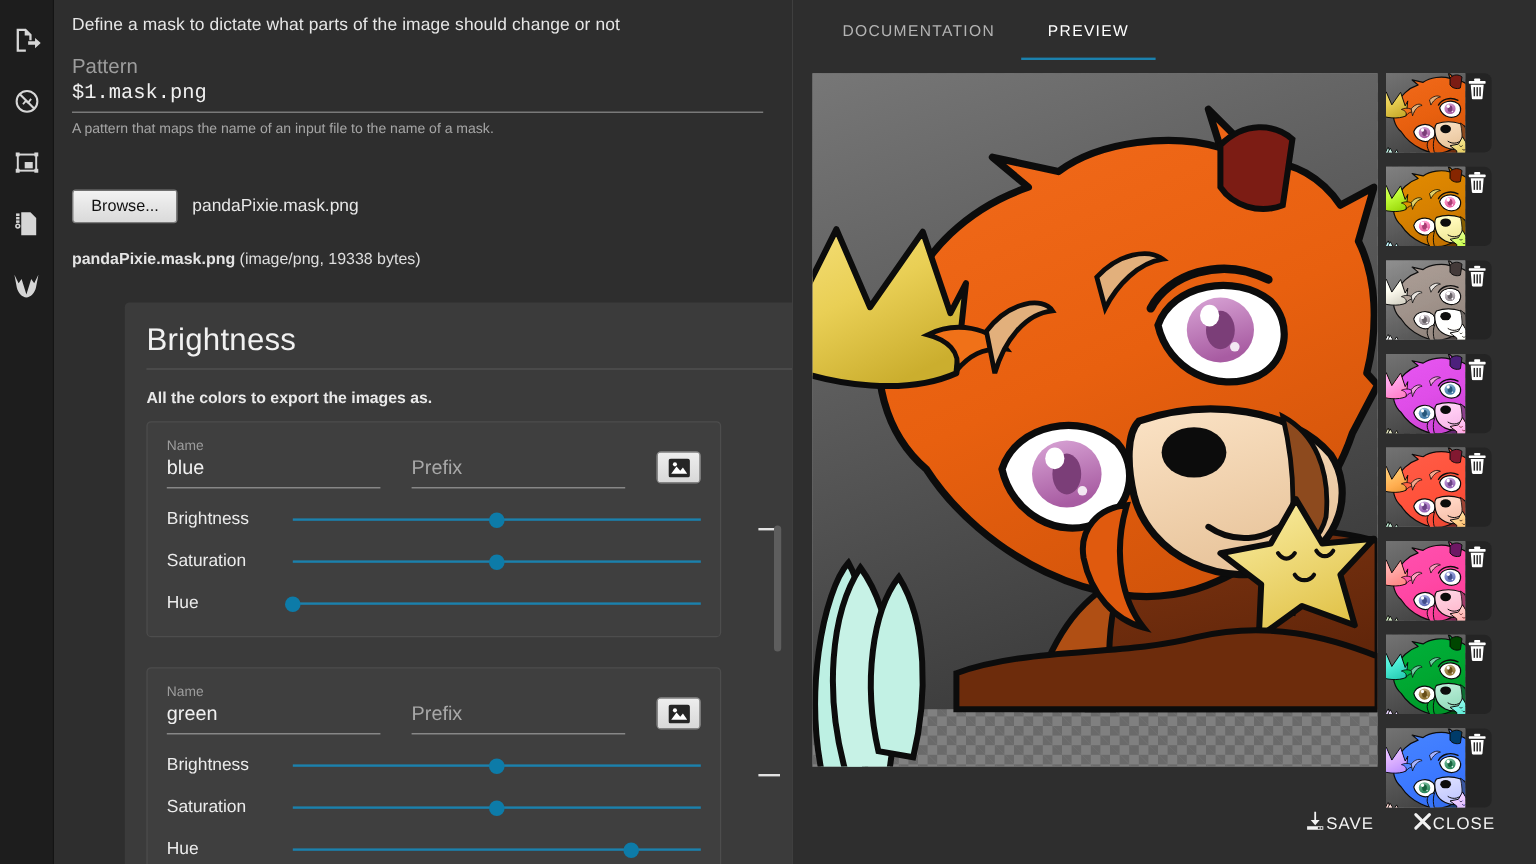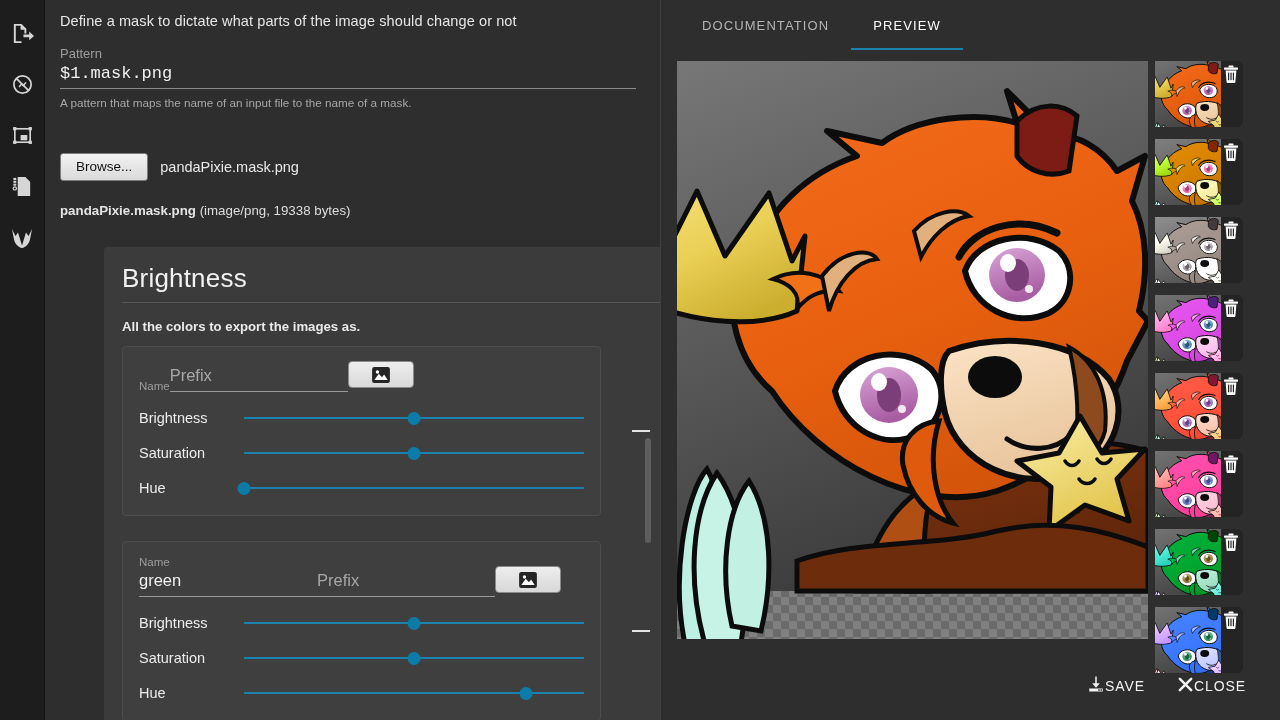--- a/index.html
+++ b/index.html
@@ -43,21 +43,21 @@
     padding: 0 0 0 0;
   }
   .pad { padding-left: 15px; padding-right: 22px; }
 
   .section-title {
     font-size: 14.5px; color: #e6e6e6;
     padding-top: 13px; letter-spacing: .1px;
   }
 
   .field-label {
-    font-size: 13px; color: #9d9d9d;
+    font-size: 17px; color: #9d9d9d;
     margin-top: 17px;
   }
   .text-input {
     margin-top: 3px;
     font-size: 17px; color: #f0f0f0;
     border-bottom: 1px solid #8c8c8c;
     padding-bottom: 5px;
     width: 576px;
     background: transparent;
     outline: none;
@@ -103,21 +103,21 @@
 
   .color-entry {
     position: relative;
     margin-top: 12px;
     background: #3f3f3f;
     border: 1px solid #4d4d4d;
     border-radius: 4px;
     width: 479px;
     padding: 14px 16px 18px 16px;
   }
-  .entry-row { display: flex; align-items: flex-end; }
+  .entry-row { display: flex; align-items: flex-end; gap: 26px; }
   .entry-field { }
   .entry-field .field-label { margin-top: 0; font-size: 11.5px; }
   .entry-input {
     width: 178px;
     border-bottom: 1px solid #9a9a9a;
     font-size: 16.5px;
     color: #f0f0f0;
     padding-bottom: 6px;
     margin-top: 3px;
     white-space: nowrap;
@@ -346,20 +346,21 @@
       </div>
 
       <div class="mod-card">
         <div class="mod-heading">Brightness</div>
         <div class="mod-sub">All the colors to export the images as.</div>
 
         <div class="color-entry">
           <div class="entry-row">
             <div class="entry-field">
               <div class="field-label">Name</div>
+              <div class="entry-input">blue</div>
             </div>
             <div class="entry-field">
               <div class="entry-input placeholder">Prefix</div>
             </div>
             <div class="img-btn">
               <svg width="18" height="16" viewBox="0 0 20 18">
                 <rect x="0" y="0" width="20" height="18" rx="2.5" fill="#252525"></rect>
                 <circle cx="6" cy="5.6" r="1.9" fill="#ffffff"></circle>
                 <path d="M2.5 14.5 L7.5 7.5 L11 11.5 L13.5 8.5 L17.5 14.5 Z" fill="#ffffff"></path>
               </svg>

